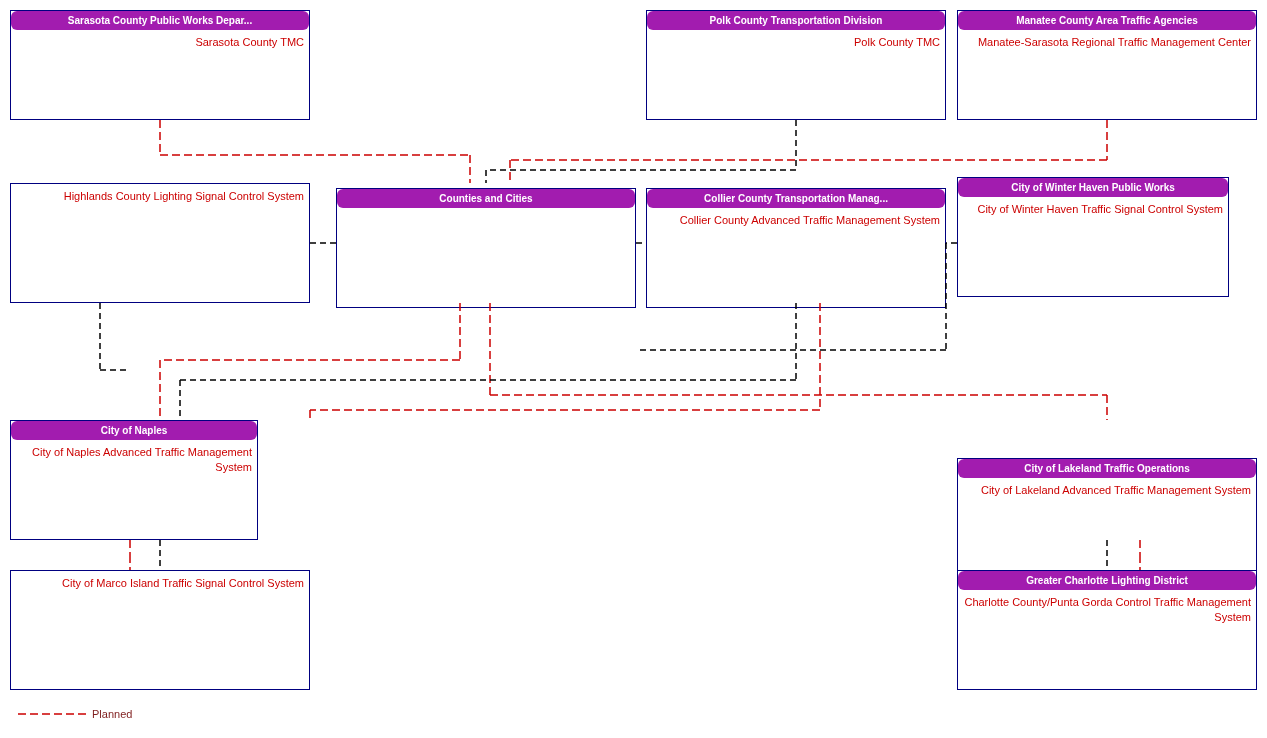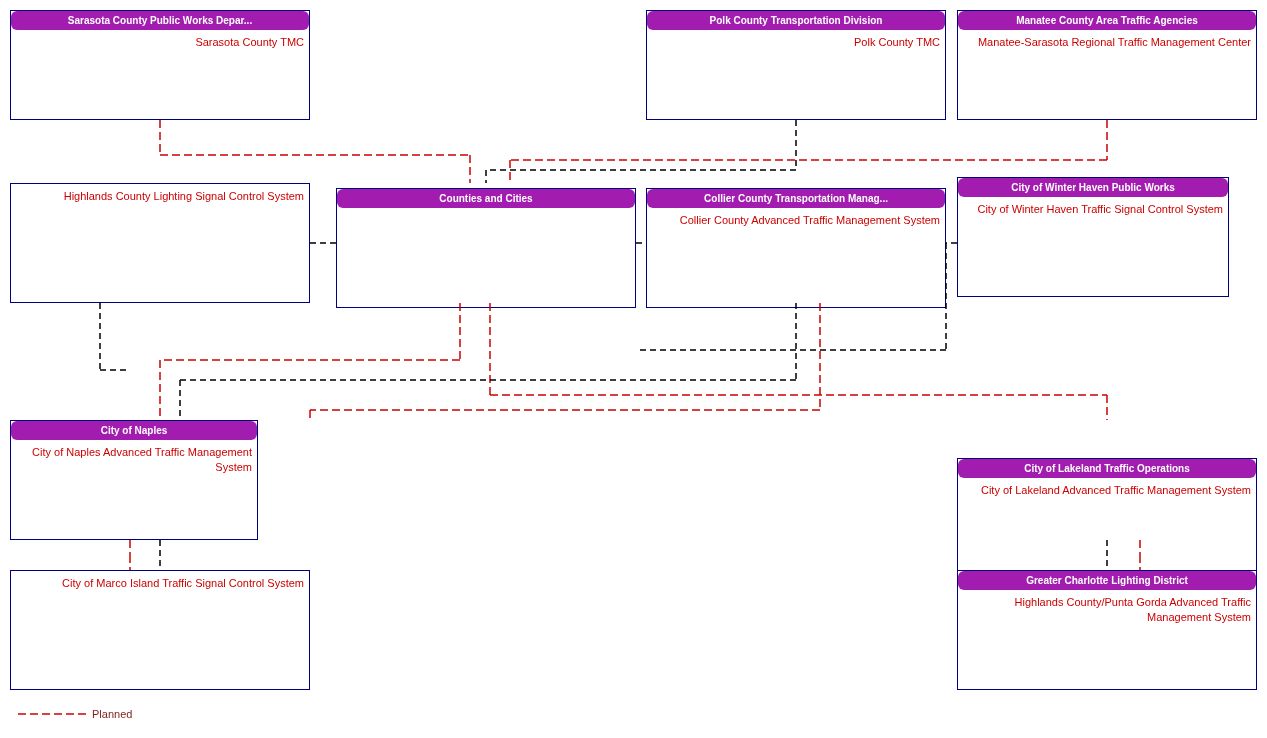--- a/index.html
+++ b/index.html
@@ -107,21 +107,21 @@
     <div class="node-header">City of Lakeland Traffic Operations</div>
     <div class="node-body">City of Lakeland Advanced Traffic Management System</div>
   </div>
 
   <div class="node" style="left:10px;top:570px;width:300px;min-height:120px;">
     <div class="node-body">City of Marco Island Traffic Signal Control System</div>
   </div>
 
   <div class="node" style="left:957px;top:570px;width:300px;min-height:120px;">
     <div class="node-header">Greater Charlotte Lighting District</div>
-    <div class="node-body">Highlands County/Punta Gorda Advanced Traffic Management System</div>
+    <div class="node-body">Charlotte County/Punta Gorda Control Traffic Management System</div>
   </div>
 
   <svg class="connectors">
 
     <line x1="796" y1="120" x2="796" y2="170" stroke="black" stroke-width="1.5" stroke-dasharray="6,4"></line>
     <line x1="796" y1="170" x2="486" y2="170" stroke="black" stroke-width="1.5" stroke-dasharray="6,4"></line>
     <line x1="486" y1="170" x2="486" y2="183" stroke="black" stroke-width="1.5" stroke-dasharray="6,4"></line>
 
     <line x1="160" y1="120" x2="160" y2="155" stroke="#cc0000" stroke-width="1.5" stroke-dasharray="8,4"></line>
     <line x1="160" y1="155" x2="470" y2="155" stroke="#cc0000" stroke-width="1.5" stroke-dasharray="8,4"></line>

